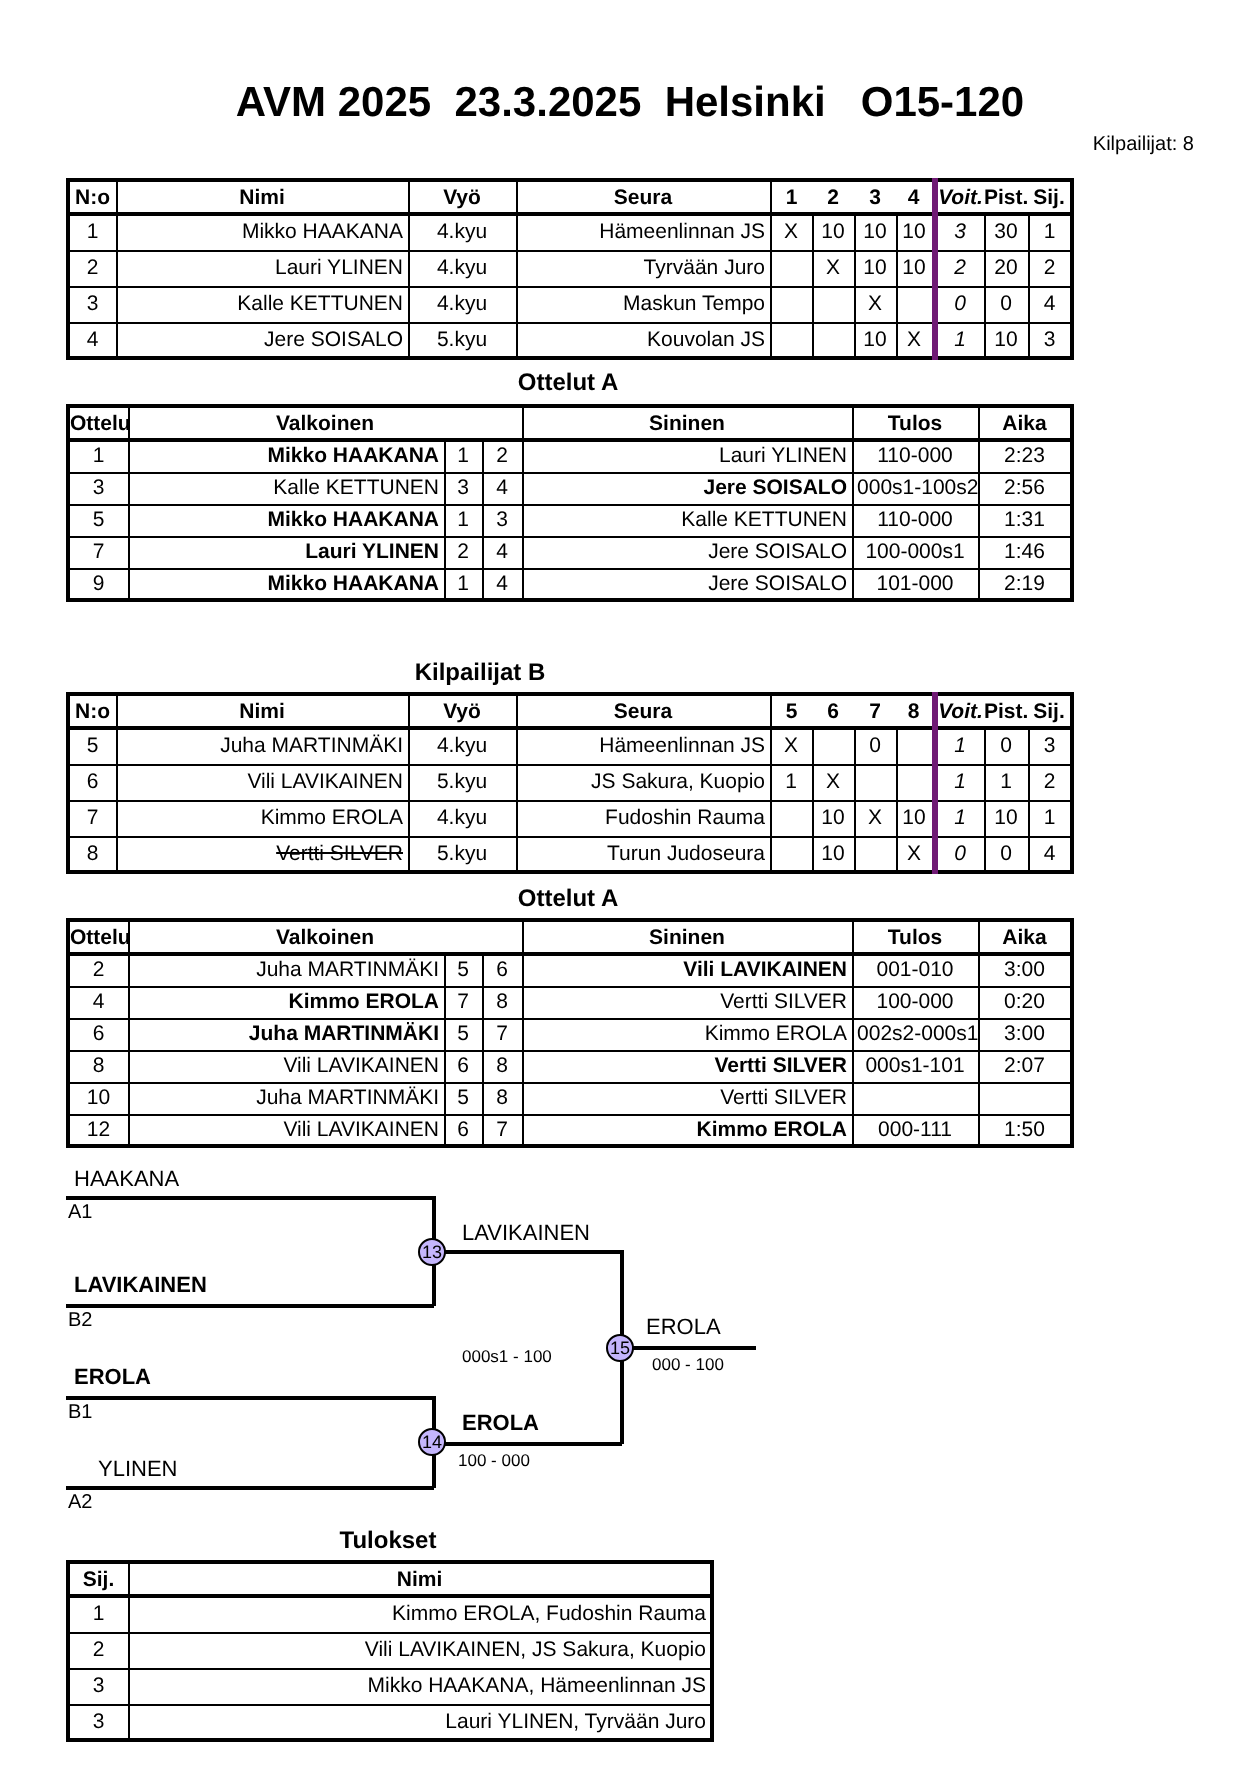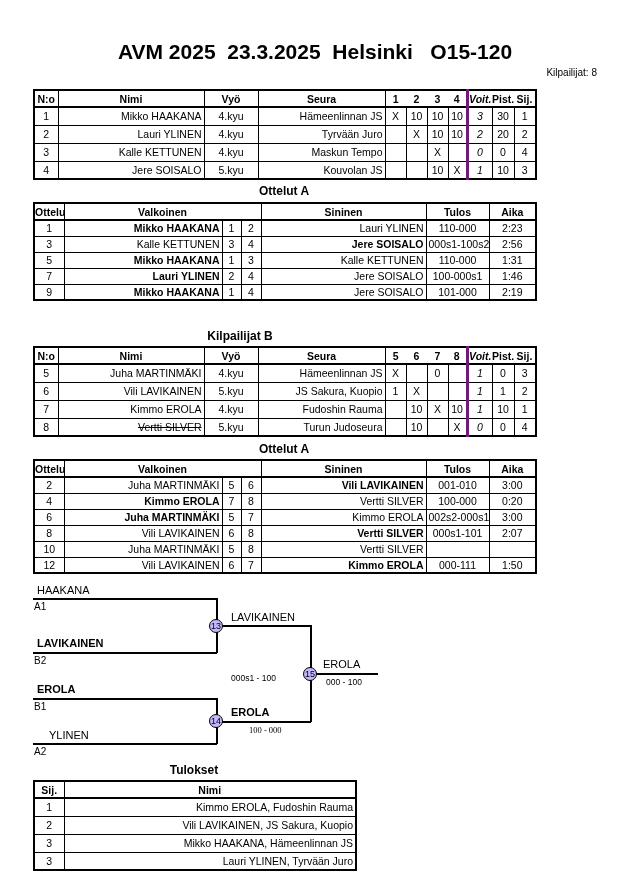--- a/index.html
+++ b/index.html
@@ -385,21 +385,21 @@
     <div class="bseed" style="left:34px; top:701px;">B1</div>
 
     <div class="bname" style="left:37px; top:729px;margin-left:12px;">YLINEN</div>
     <div class="bline bh" style="left:33px; top:743px; width:184px;"></div>
     <div class="bseed" style="left:34px; top:746px;">A2</div>
 
     <div class="bline bv" style="left:216px; top:698px; height:46px;"></div>
     <div class="bline bh" style="left:216px; top:721px; width:95px;"></div>
     <div class="bcircle" style="left:209px; top:714px;">14</div>
     <div class="bname b" style="left:231px; top:706px;">EROLA</div>
-    <div class="bscore" style="left:249px; top:725px;font-family:Liberation Serif, serif;">100 - 000</div>
+    <div class="bscore" style="left:229px; top:725px;">100 - 000</div>
 
     <div class="bline bh" style="left:310px; top:673px; width:68px;"></div>
     <div class="bcircle" style="left:303px; top:667px;">15</div>
     <div class="bname" style="left:323px; top:658px;">EROLA</div>
     <div class="bscore" style="left:326px; top:677px;">000 - 100</div>
   </div>
 
   <div class="sec" style="left:33px; top:763px; width:322px;">Tulokset</div>
 
   <table style="left:33px; top:780px; width:322px;">

